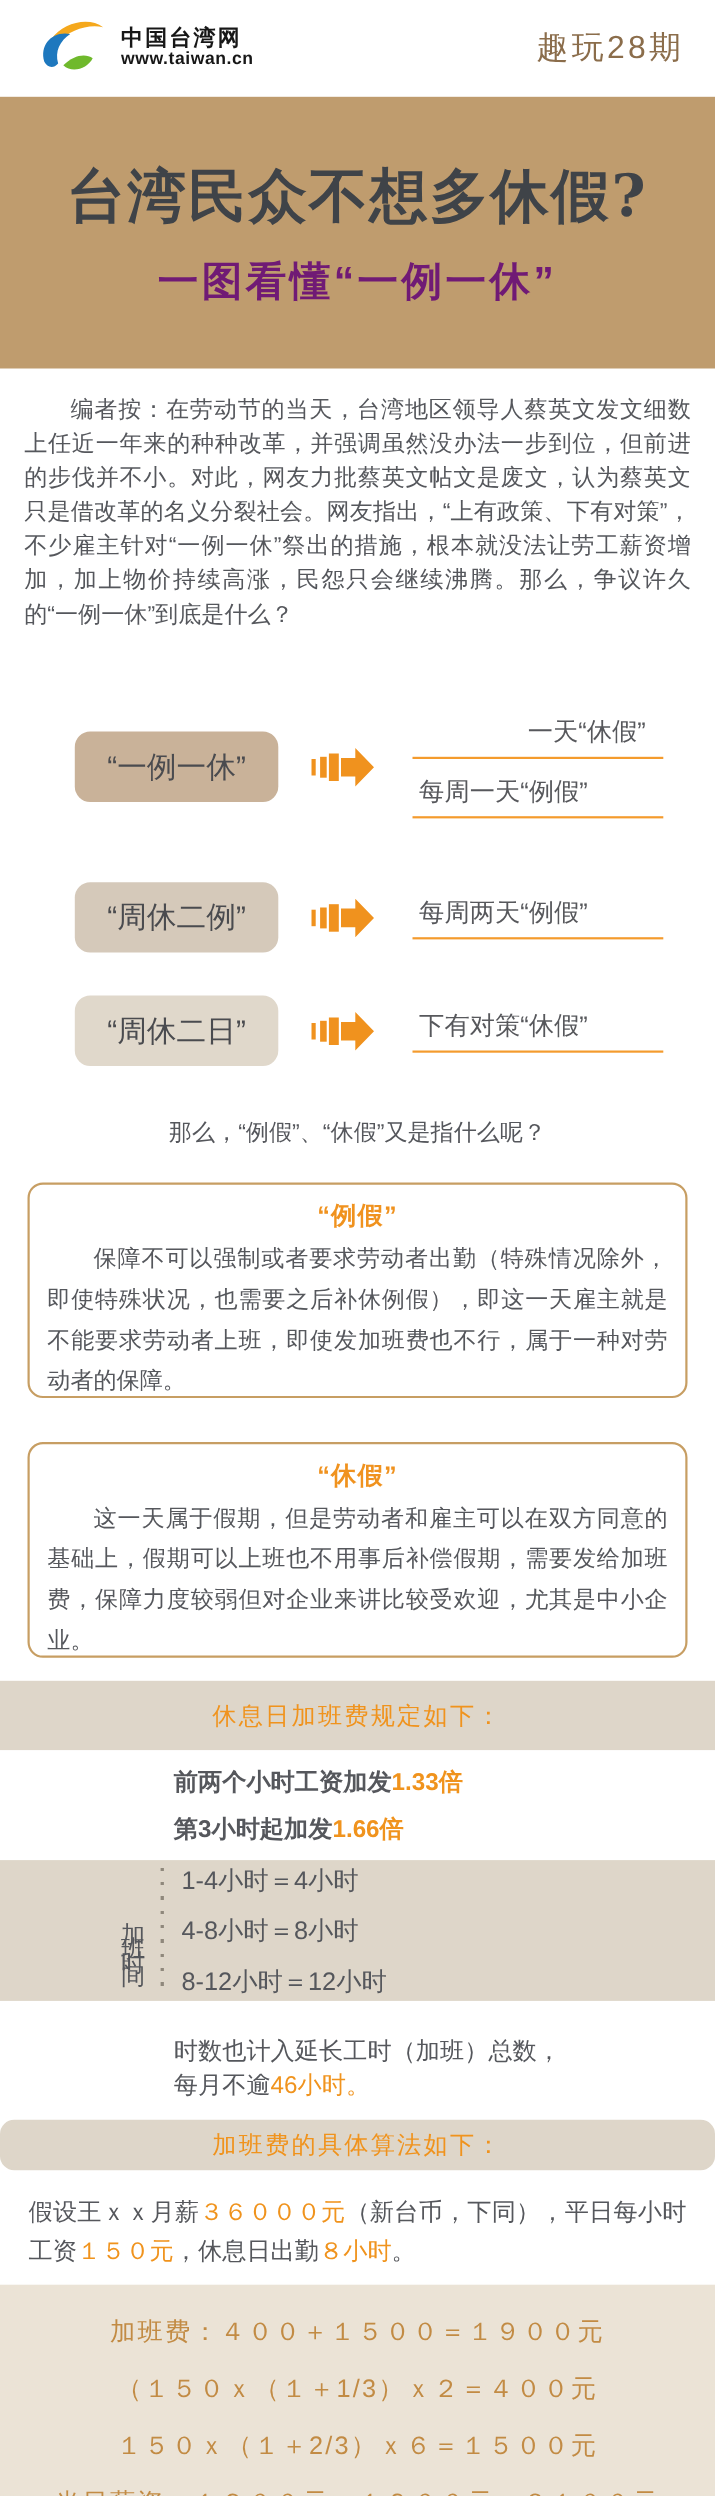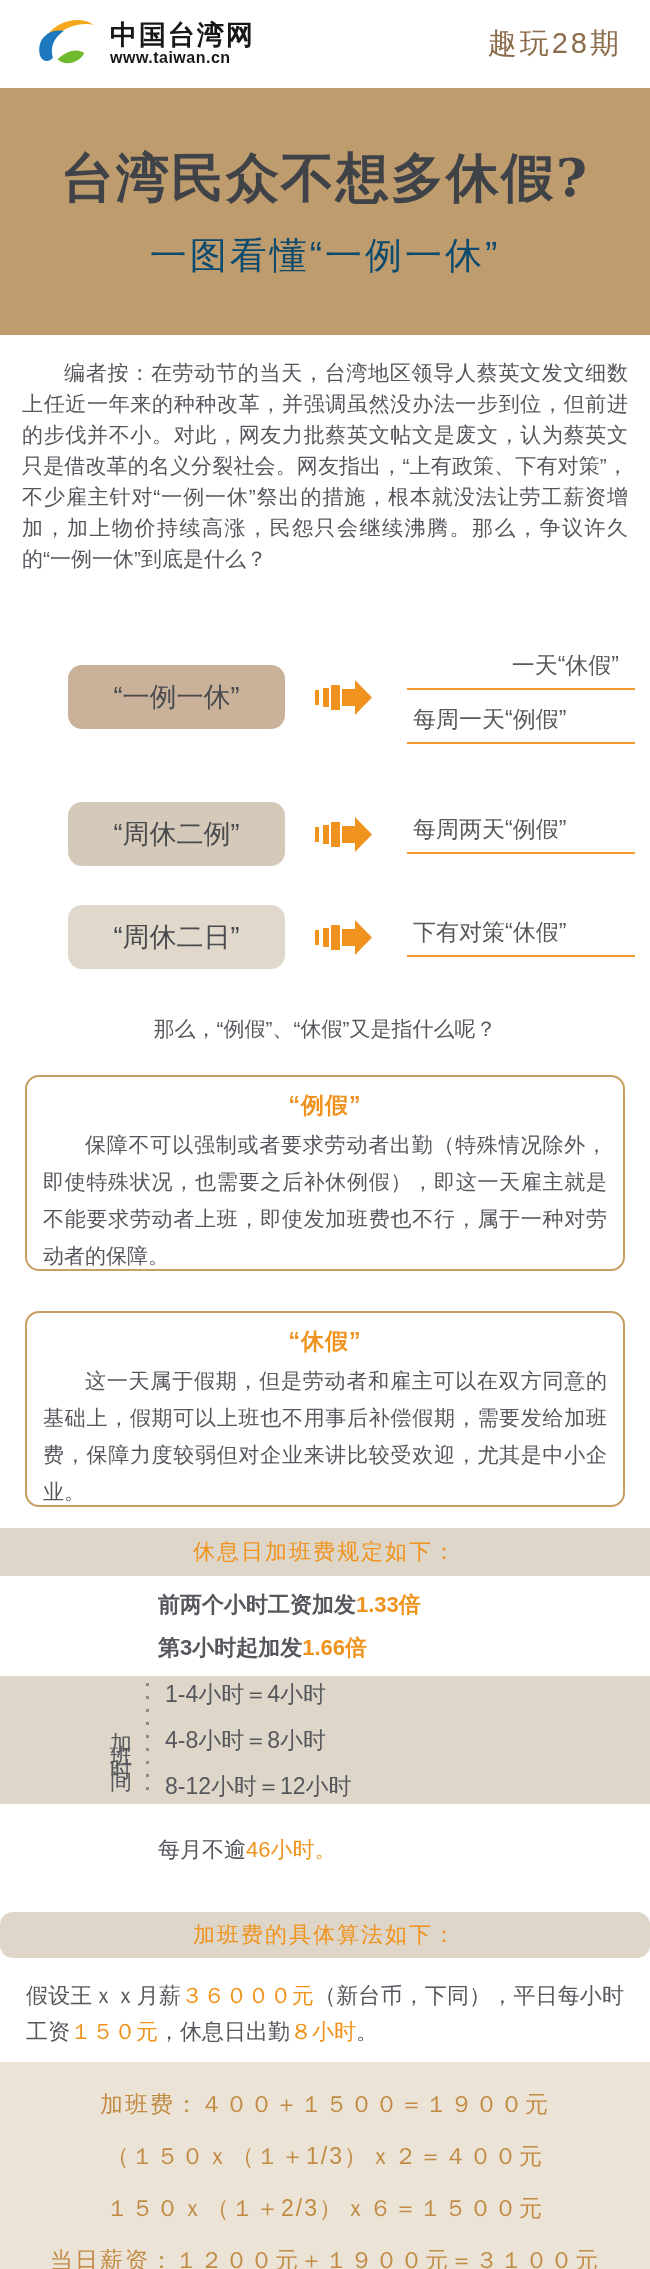--- a/index.html
+++ b/index.html
@@ -4,41 +4,41 @@
 <style>
   html,body{margin:0;padding:0;background:#ffffff;}
   body{width:650px;height:2269px;overflow:hidden;position:relative;
        font-family:"Liberation Sans",sans-serif;-webkit-font-smoothing:antialiased;}
 
   
   .header{height:88px;display:flex;align-items:center;justify-content:space-between;
           padding:0 28px 0 34px;box-sizing:border-box;background:#ffffff;}
   .brand{display:flex;align-items:center;gap:10px;}
   .brand-text{display:flex;flex-direction:column;line-height:1.05;}
-  .site-name{font-size:27px;font-weight:700;color:#171717;letter-spacing:2px;}
+  .site-name{font-size:20px;font-weight:700;color:#171717;letter-spacing:2px;}
   .site-url{font-size:16px;font-weight:700;color:#171717;letter-spacing:0.5px;}
   .issue{font-size:29px;color:#8b6d4b;letter-spacing:3px;}
 
   
   .banner{height:247px;background:#bf9c6e;display:flex;flex-direction:column;
           align-items:center;justify-content:center;gap:16px;}
   .banner .title{font-family:"DejaVu Serif",serif;font-weight:700;font-size:53px;
                  color:#3f4348;letter-spacing:2px;}
-  .banner .subtitle{font-size:37px;font-weight:400;color:#0c4a6e;letter-spacing:3px;}
+  .banner .subtitle{font-size:37px;font-weight:700;color:#701a75;letter-spacing:3px;}
 
   
   .editor{margin:22px 22px 0;height:248px;overflow:hidden;font-size:21px;line-height:31px;
           color:#55575c;text-align:justify;text-indent:2em;}
 
   
   .map-row{display:flex;align-items:center;margin-left:68px;}
   .map-row.r1{margin-top:45px;}
   .map-row.r2{margin-top:58px;}
   .map-row.r3{margin-top:39px;}
-  .term-box{width:217px;height:64px;border-radius:14px;display:flex;align-items:center;
+  .term-box{width:185px;height:64px;border-radius:14px;display:flex;align-items:center;
             justify-content:center;font-size:27px;color:#4a4b4f;flex:none;}
   .t1{background:#c9b299;}
   .t2{background:#d5c9ba;}
   .t3{background:#e0d8cb;}
   .arrow-wrap{margin-left:30px;flex:none;display:flex;align-items:center;}
   .map-results{margin-left:34px;width:228px;}
   .map-line{border-bottom:2px solid #f49b2d;padding:0 6px 7px;font-size:23px;color:#57585c;}
   .map-line + .map-line{margin-top:14px;}
   .map-line.right{text-align:right;padding-right:16px;}
 
@@ -50,21 +50,21 @@
            height:192px;overflow:hidden;background:#ffffff;}
   .defcard.second{margin-top:40px;border-radius:14px;}
   .defcard .def-title{margin:13px 0 5px;text-align:center;color:#f0921e;
                       font-size:23px;font-weight:700;letter-spacing:1px;}
   .defcard .def-body{margin:0;padding:0 16px;font-size:21px;line-height:37px;color:#55575c;
                      text-align:justify;text-indent:2em;}
 
   
   .band{background:#ded6c9;display:flex;align-items:center;justify-content:center;
         font-size:22px;color:#f0931d;letter-spacing:2px;}
-  .band.b1{margin-top:21px;height:48px;}
+  .band.b1{margin-top:21px;height:63px;}
   .band.b3{margin-top:16px;height:46px;border-radius:13px;}
 
   
   .rules{margin:14px 0 0 158px;font-size:22px;color:#55575c;font-weight:bold;}
   .rules .line{margin-bottom:13px;height:30px;}
   .hl{color:#f0931d;}
 
   .otable{margin-top:2px;height:128px;background:#ded6c9;display:flex;align-items:center;
           padding-left:108px;box-sizing:border-box;}
   .vlabel{writing-mode:vertical-rl;text-orientation:upright;font-size:22px;color:#55575c;
@@ -180,20 +180,21 @@
   <div class="vlabel">加班时间</div>
   <div class="vdots"></div>
   <div class="orows">
     <div>1-4小时＝4小时</div>
     <div>4-8小时＝8小时</div>
     <div>8-12小时＝12小时</div>
   </div>
 </div>
 
 <div class="note">
+  <div>时数也计入延长工时（加班）总数，</div>
   <div><span>每月不逾</span><span class="hl">46小时。</span></div>
 </div>
 
 <div class="band b3">加班费的具体算法如下：</div>
 
 <p class="assume"><span>假设王ｘｘ月薪</span><span class="hl">３６０００元</span><span>（新台币，下同），平日每小</span><span>时工资</span><span class="hl">１５０元</span><span>，休息日出勤</span><span class="hl">８小时</span><span>。</span></p>
 
 <div class="calc">
   <div class="cline">加班费：４００＋１５００＝１９００元</div>
   <div class="cline">（１５０ｘ（１＋1/3）ｘ２＝４００元</div>

